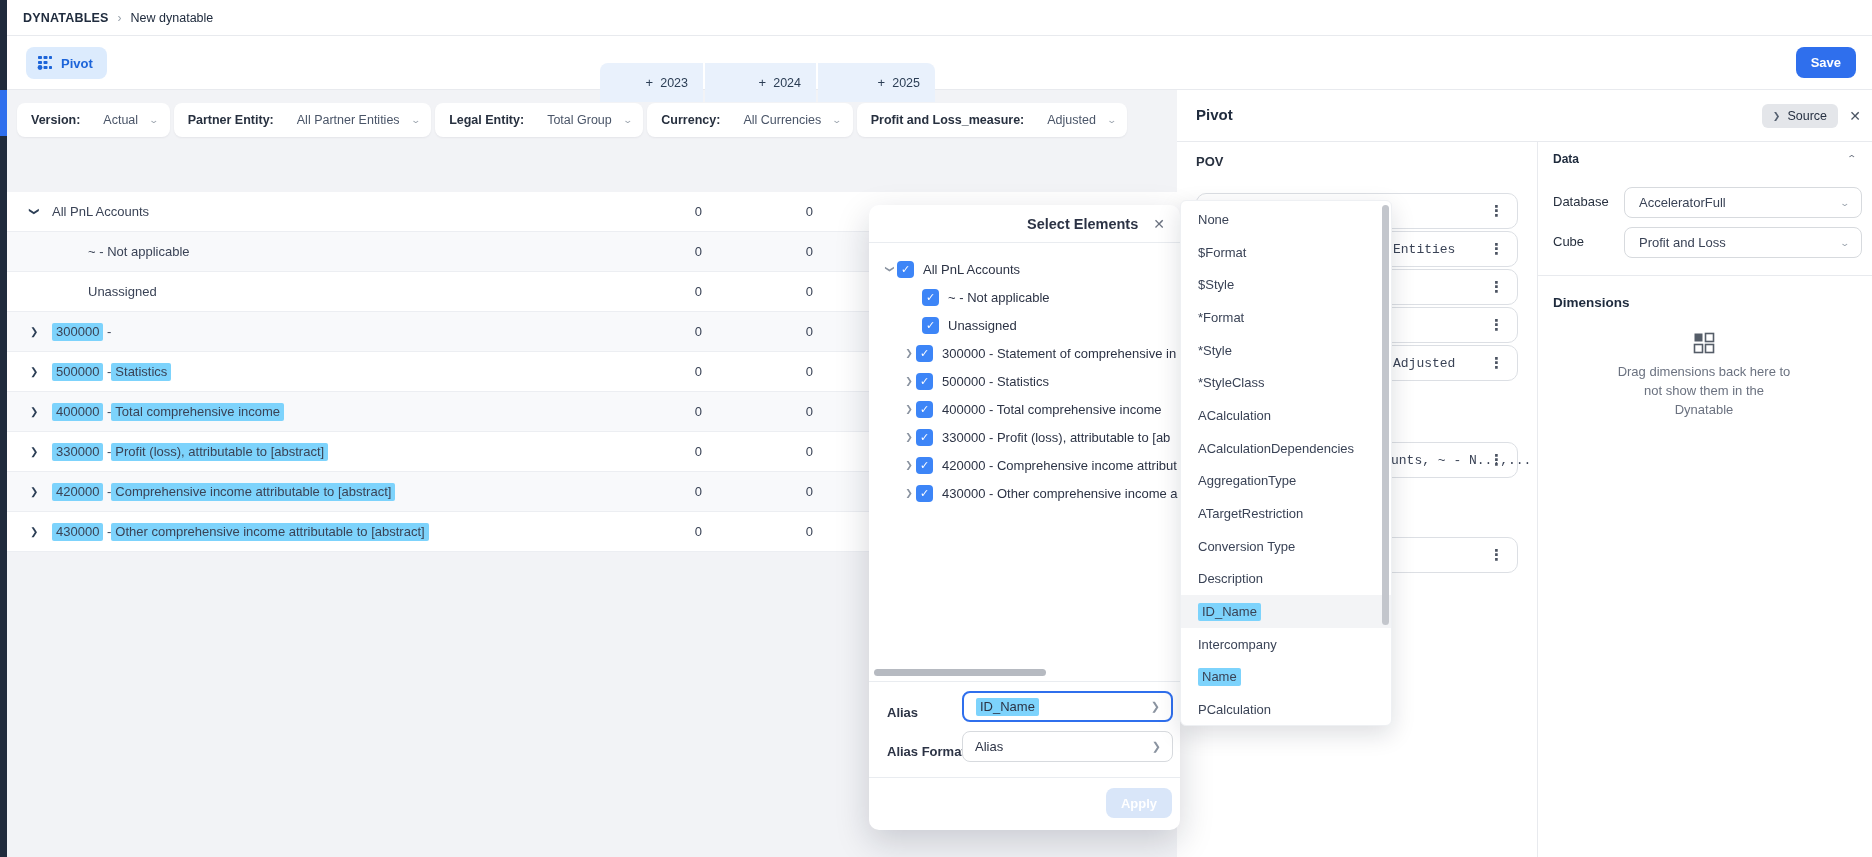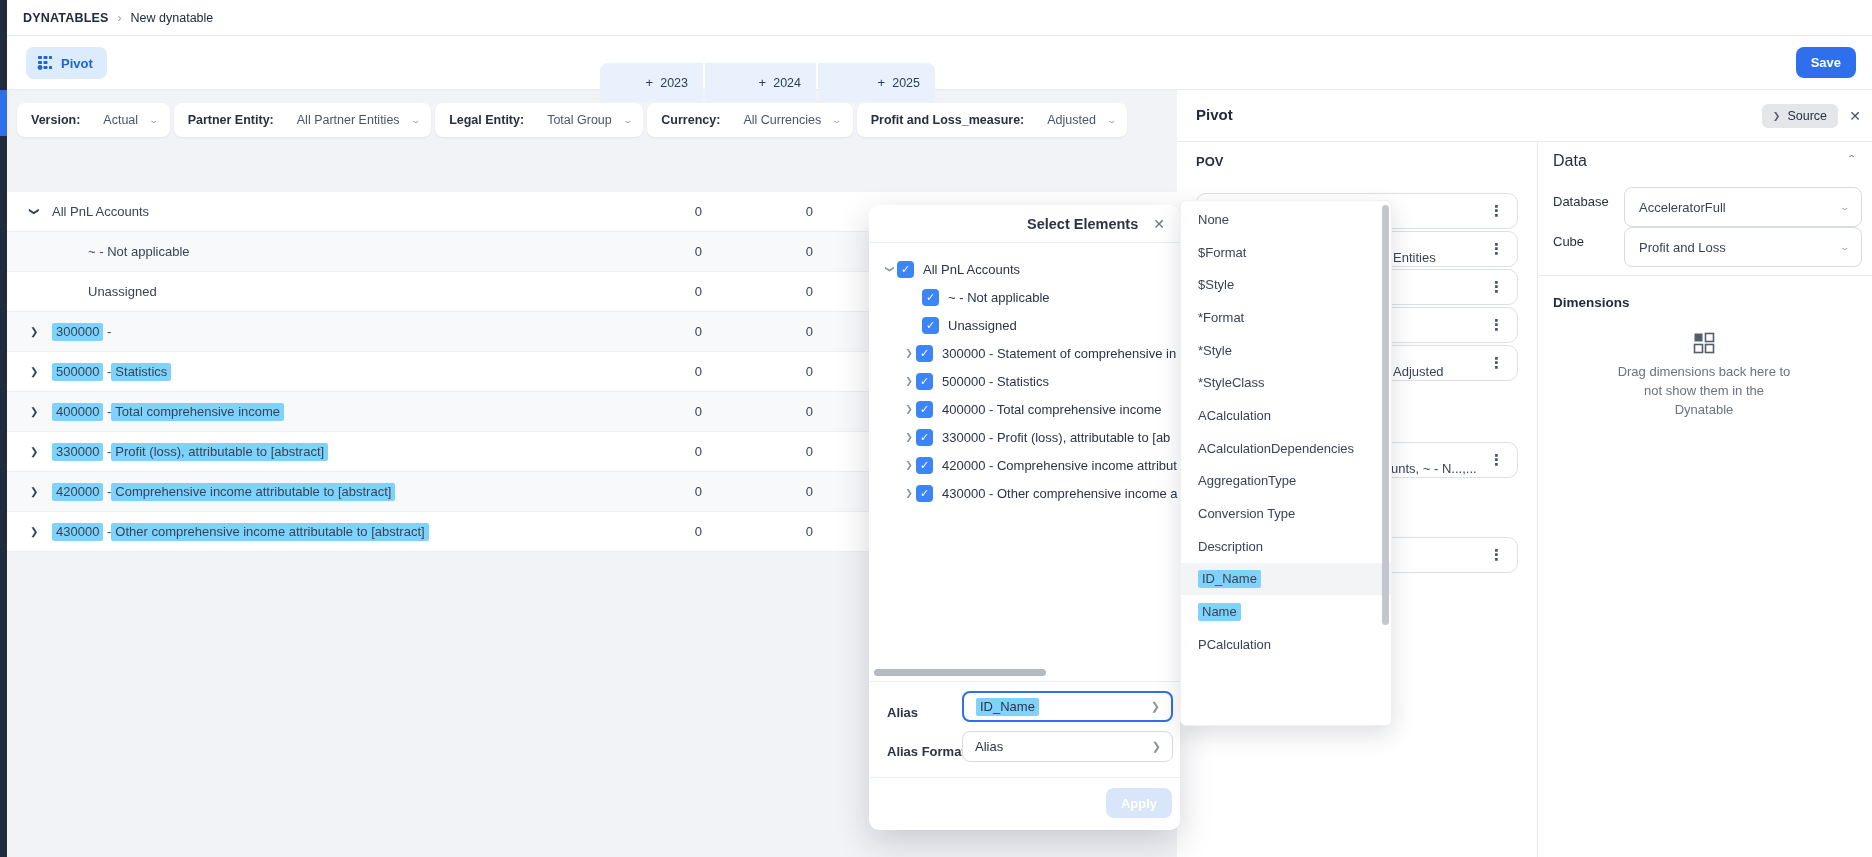--- a/index.html
+++ b/index.html
@@ -89,31 +89,31 @@
   
   .panel { position:absolute; left:1177px; top:90px; width:695px; height:767px; background:#fff; z-index:5; }
   .panel-band { position:absolute; left:0; top:0; width:100%; height:52px; border-bottom:1px solid #e8eaee; }
   .panel-title { position:absolute; left:19px; top:16px; font-size:15px; font-weight:700; color:#1f2b3d; }
   .btn-source { position:absolute; right:34px; top:14px; height:24px; padding:0 11px; background:#e4e6ea; border-radius:6px;
     display:inline-flex; align-items:center; gap:7px; font-size:12.5px; color:#273142; cursor:pointer; }
   .btn-source .schev { font-size:9px; color:#55607000; color:#556070; }
   .panel-close { position:absolute; right:11px; top:18px; color:#4b5563; font-size:14px; cursor:pointer; }
   .pov-label { position:absolute; left:19px; top:64px; font-size:13px; font-weight:700; color:#27303f; }
   .pill { position:absolute; left:19px; width:322px; height:36px; border:1px solid #dcdfe4; border-radius:10px; background:#fff; }
-  .pill .frag { position:absolute; left:196px; top:8px; height:100%; display:flex; align-items:center; font-size:13px; color:#3a4356; white-space:nowrap; }
+  .pill .frag { position:absolute; left:196px; top:0; height:100%; display:flex; align-items:center; font-size:13px; color:#3a4356; white-space:nowrap;font-family:Liberation Mono, monospace; }
   .pill .kebab { position:absolute; right:13px; top:0; height:100%; display:flex; align-items:center; color:#4a5260;
     font-size:15px; font-weight:700; cursor:pointer; }
   .vdiv { position:absolute; left:360px; top:52px; bottom:0; border-left:1px solid #e8eaee; }
 
   
-  .data-title { position:absolute; left:376px; top:62px; font-size:16px; font-weight:400; color:#1f2b3d; }
+  .data-title { position:absolute; left:376px; top:62px; font-size:12px; font-weight:700; color:#1f2b3d; }
   .data-collapse { position:absolute; right:16px; top:63px; color:#6b7280; font-size:9px; transform:rotate(180deg) scaleX(1.4); cursor:pointer; }
   .dp-label { position:absolute; left:376px; font-size:13px; color:#27303f; }
   .db-label { top:104px; } .cube-label { top:144px; }
-  .dp-select { position:absolute; left:447px; width:238px; height:40px; border:1px solid #d7dade; border-radius:8px; background:#fff;
+  .dp-select { position:absolute; left:447px; width:238px; height:31px; border:1px solid #d7dade; border-radius:8px; background:#fff;
     display:flex; align-items:center; padding-left:14px; font-size:13px; color:#3a4356; cursor:pointer; }
   .db-select { top:97px; } .cube-select { top:137px; }
   .dp-select .chev { position:absolute; right:12px; color:#9aa3ad; font-size:9px; transform:scaleX(1.4); }
   .data-div { position:absolute; left:360px; right:0; top:185px; border-top:1px solid #e8eaee; }
   .dim-title { position:absolute; left:376px; top:205px; font-size:13.5px; font-weight:700; color:#1f2b3d; }
   .drop-icon { position:absolute; left:516px; top:242px; width:22px; height:22px; }
   .drop-hint { position:absolute; left:397px; top:272px; width:260px; text-align:center; font-size:13px; color:#6b7280; line-height:19px; }
 </style>
 </head>
 <body>
@@ -450,29 +450,35 @@
       <div class="ditem">
         <span>ACalculation</span>
       </div>
       <div class="ditem">
         <span>ACalculationDependencies</span>
       </div>
       <div class="ditem">
         <span>AggregationType</span>
       </div>
       <div class="ditem">
+        <span>ATargetRestriction</span>
+      </div>
+      <div class="ditem">
         <span>Conversion Type</span>
       </div>
       <div class="ditem">
         <span>Description</span>
       </div>
       <div class="ditem sel">
         <span class="mark">ID_Name</span>
       </div>
       <div class="ditem">
+        <span>Intercompany</span>
+      </div>
+      <div class="ditem">
         <span class="mark">Name</span>
       </div>
       <div class="ditem">
         <span>PCalculation</span>
       </div>
       <div class="vscroll"></div>
     </div>
 
 </div>
 

